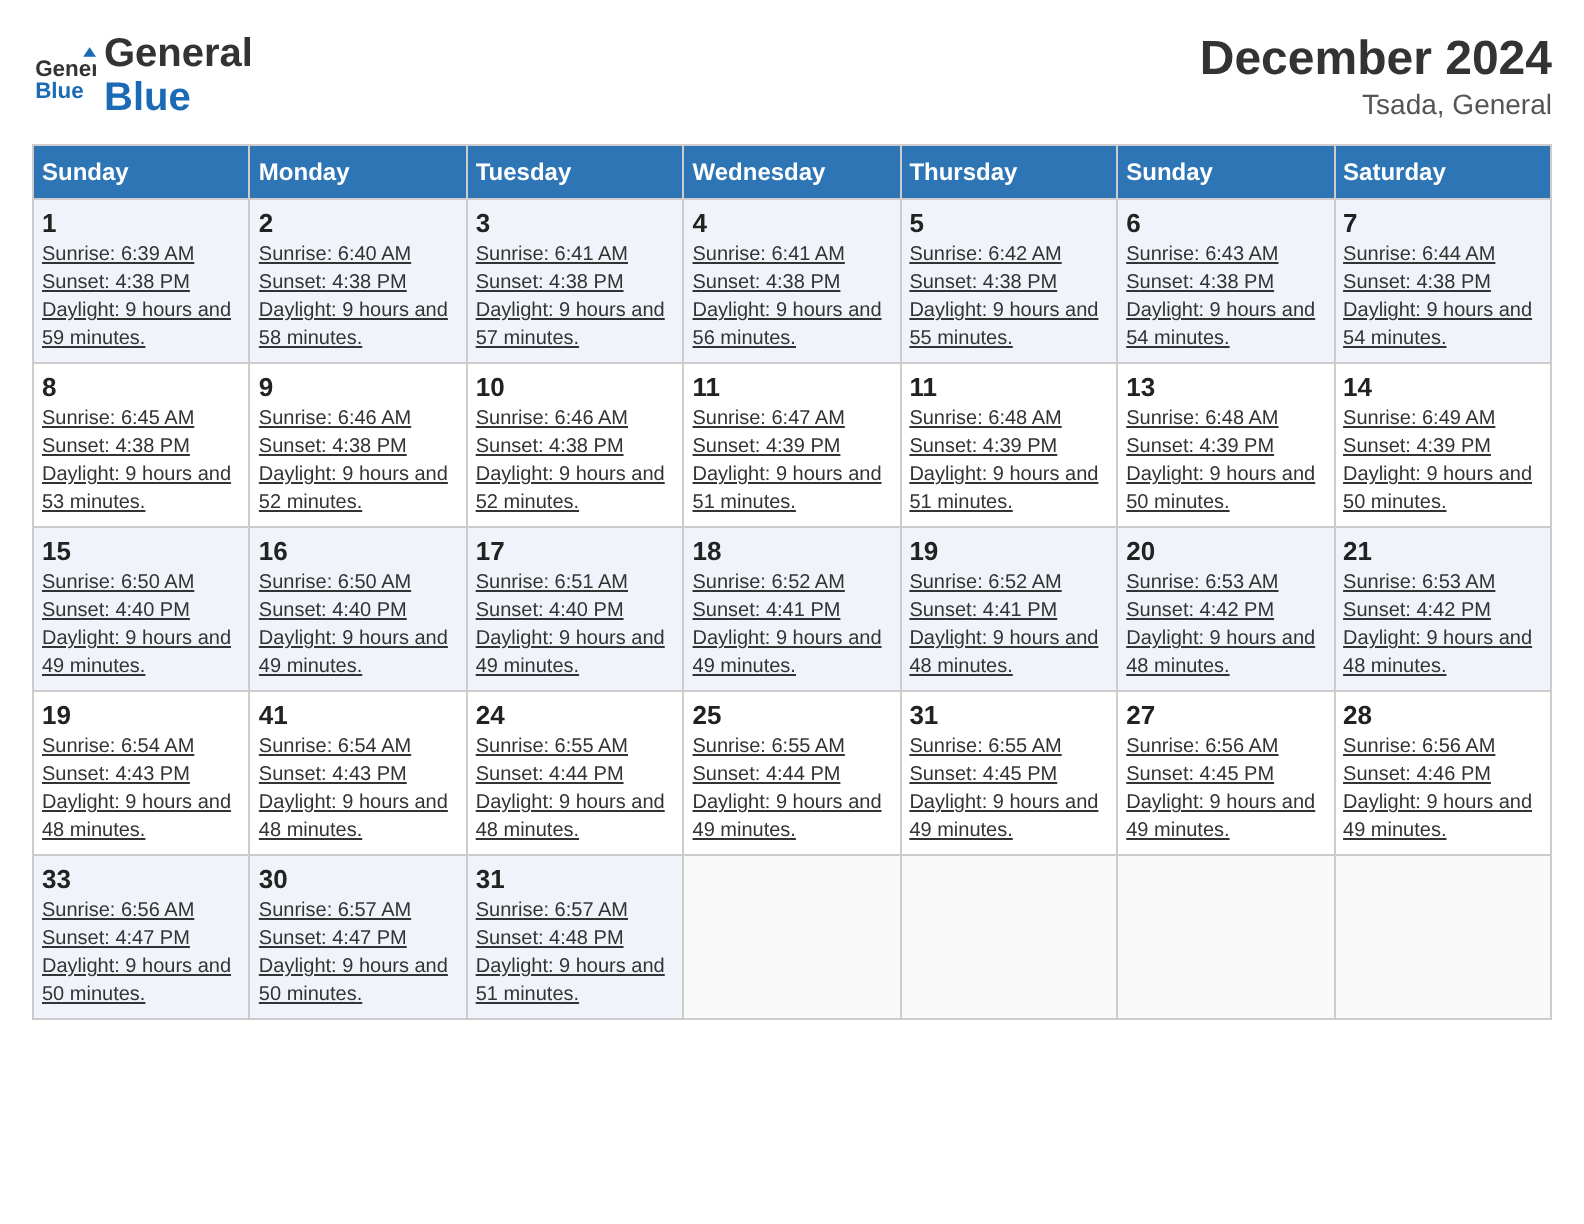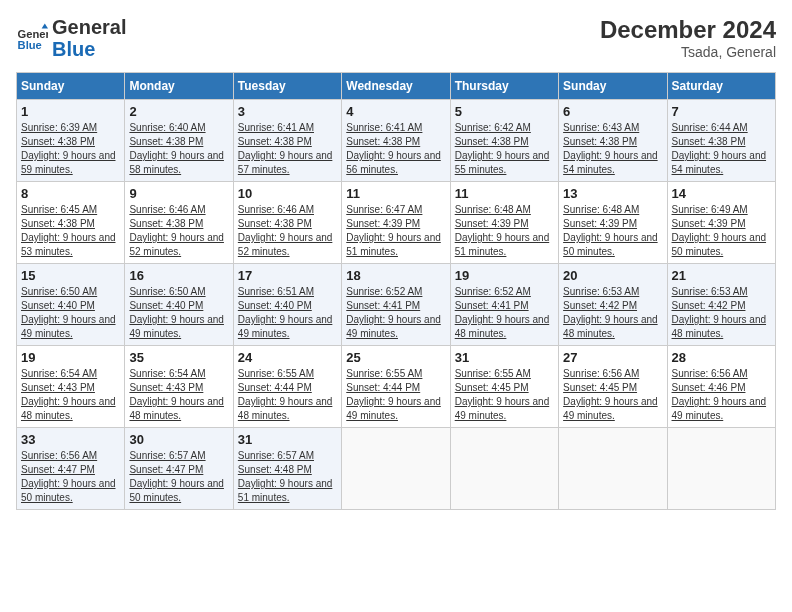--- a/index.html
+++ b/index.html
@@ -302,21 +302,21 @@
       <tr>
         <td>
         <span class="day-num">19</span>
         <div class="day-info">
           Sunrise: 6:54 AM<br>
           Sunset: 4:43 PM<br>
           Daylight: 9 hours and 48 minutes.
         </div>
       </td>
         <td>
-        <span class="day-num">35</span>
+        <span class="day-num">41</span>
         <div class="day-info">
           Sunrise: 6:54 AM<br>
           Sunset: 4:43 PM<br>
           Daylight: 9 hours and 48 minutes.
         </div>
       </td>
         <td>
         <span class="day-num">24</span>
         <div class="day-info">
           Sunrise: 6:55 AM<br>

